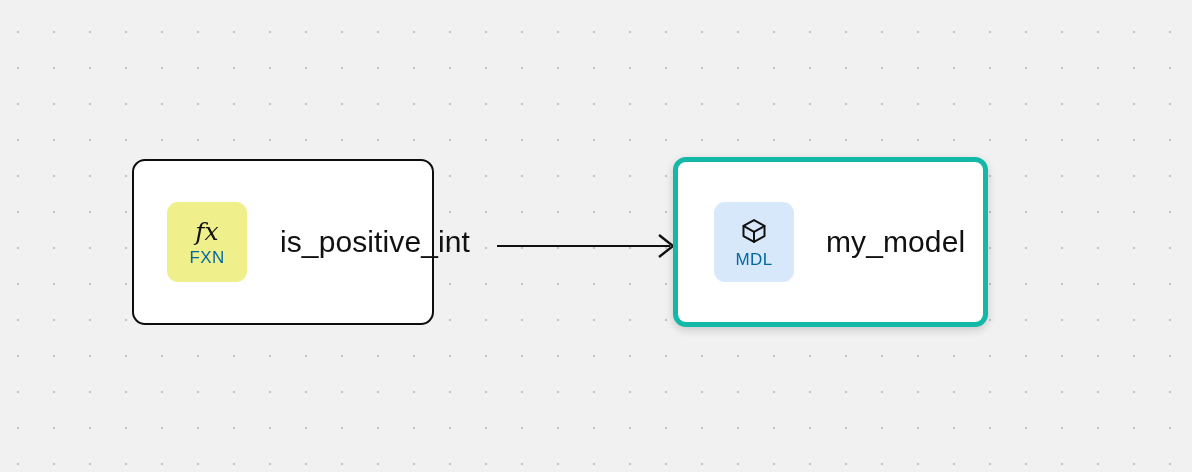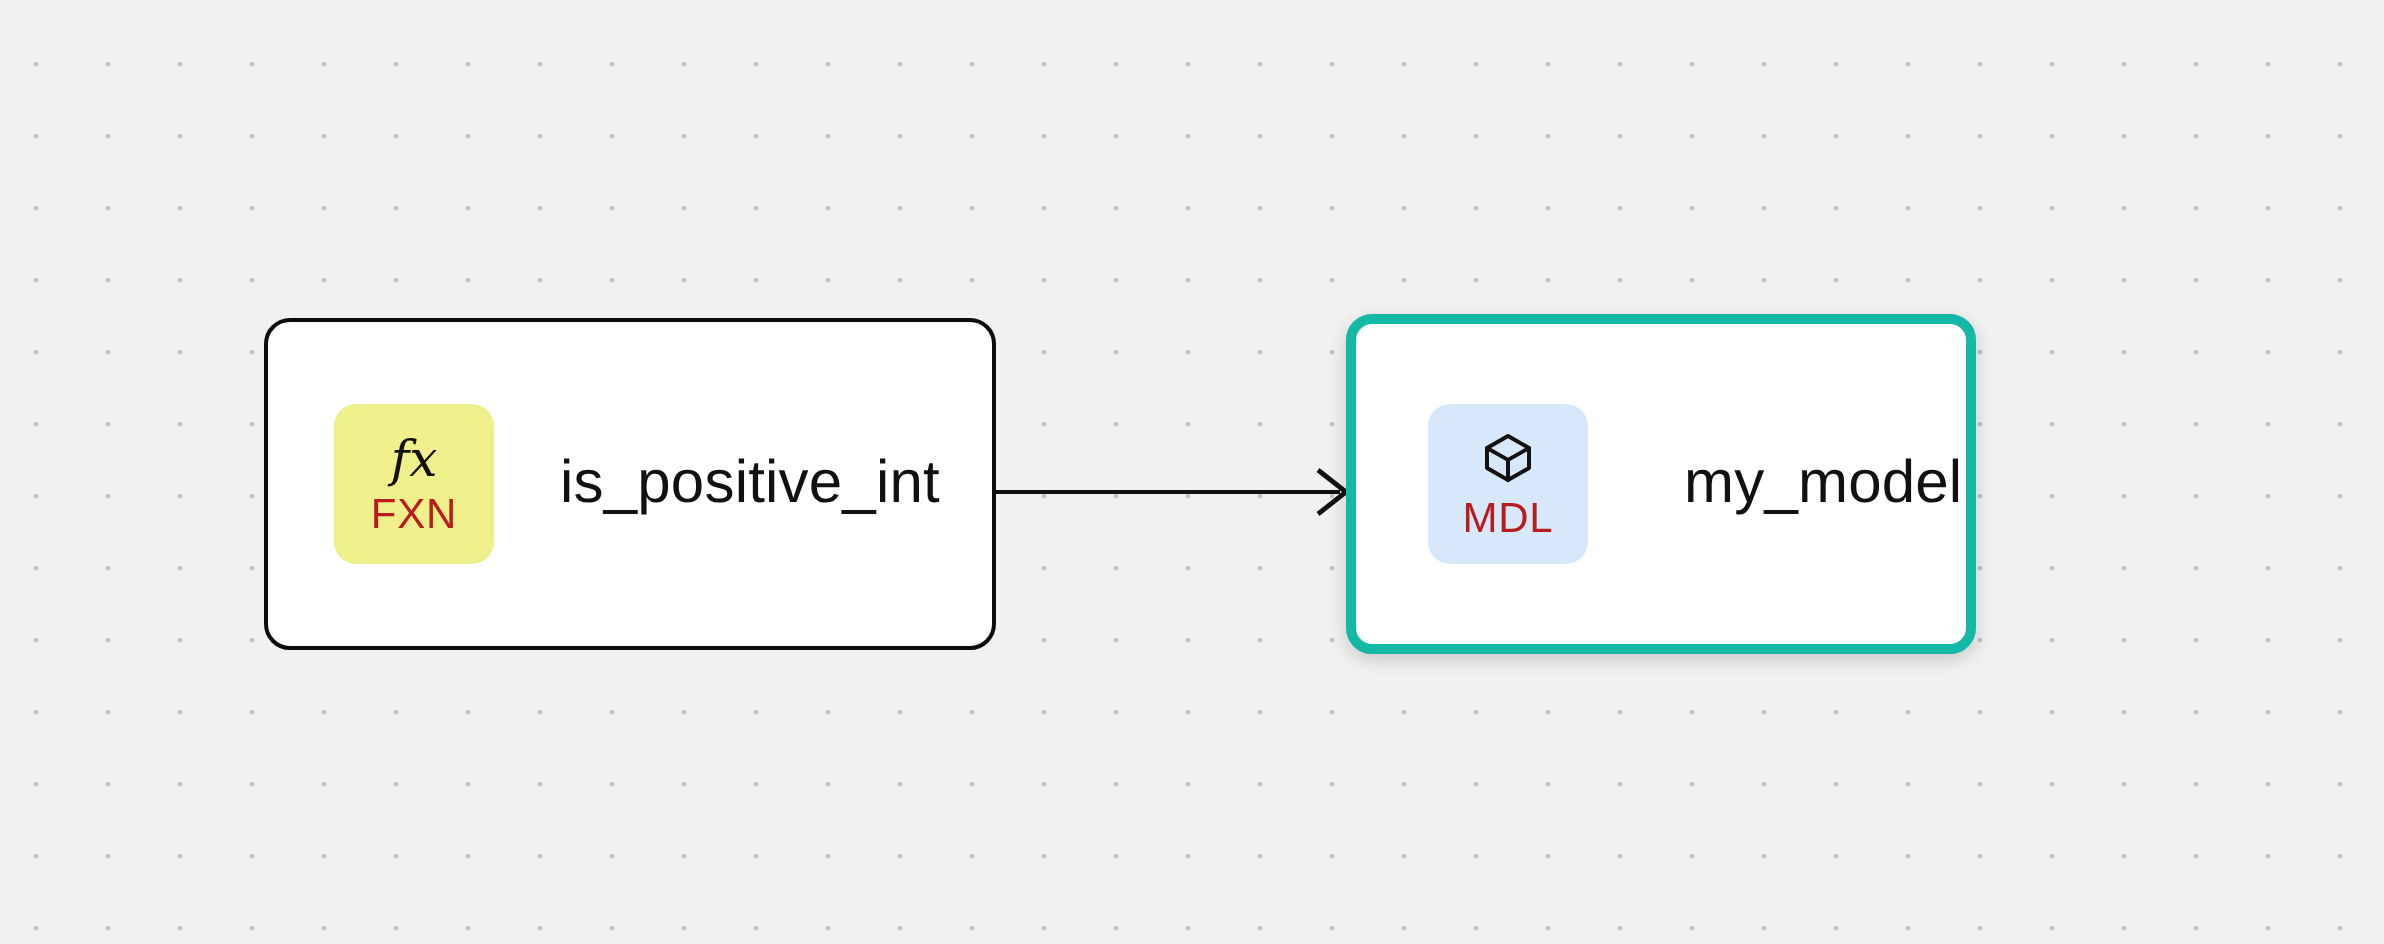--- a/index.html
+++ b/index.html
@@ -49,21 +49,21 @@
     box-sizing: border-box;
     background: #ffffff;
     display: flex;
     flex-direction: row;
     align-items: center;
   }
 
   .node-fxn {
     left: 132px;
     top: 159px;
-    width: 366px;
+    width: 302px;
     height: 166px;
     border: 2px solid #0d0d0d;
     border-radius: 13px;
   }
 
   .node-mdl {
     left: 673px;
     top: 157px;
     width: 315px;
     height: 170px;
@@ -107,34 +107,34 @@
     margin-bottom: 5px;
   }
   .badge-glyph-cube {
     width: 28px;
     height: 28px;
     margin-bottom: 6px;
   }
 
   .badge-label {
     font-family: "Liberation Sans", sans-serif;
-    font-size: 21px;
+    font-size: 17px;
     letter-spacing: 0.4px;
-    color: #b91c1c;
+    color: #0369a1;
     line-height: 1;
   }
 
   .node-title {
     font-size: 30px;
     color: #111111;
     letter-spacing: 0.1px;
     white-space: nowrap;
   }
   .title-fxn { margin-left: 33px; }
-  .title-mdl { margin-left: 48px; }
+  .title-mdl { margin-left: 32px; }
 </style>
 </head>
 <body>
 
 <div id="canvas">
 
   <div id="dot-grid"></div>
 
   <svg id="edges" viewBox="0 0 1192 472" width="1192" height="472" xmlns="http://www.w3.org/2000/svg">
     <g>

